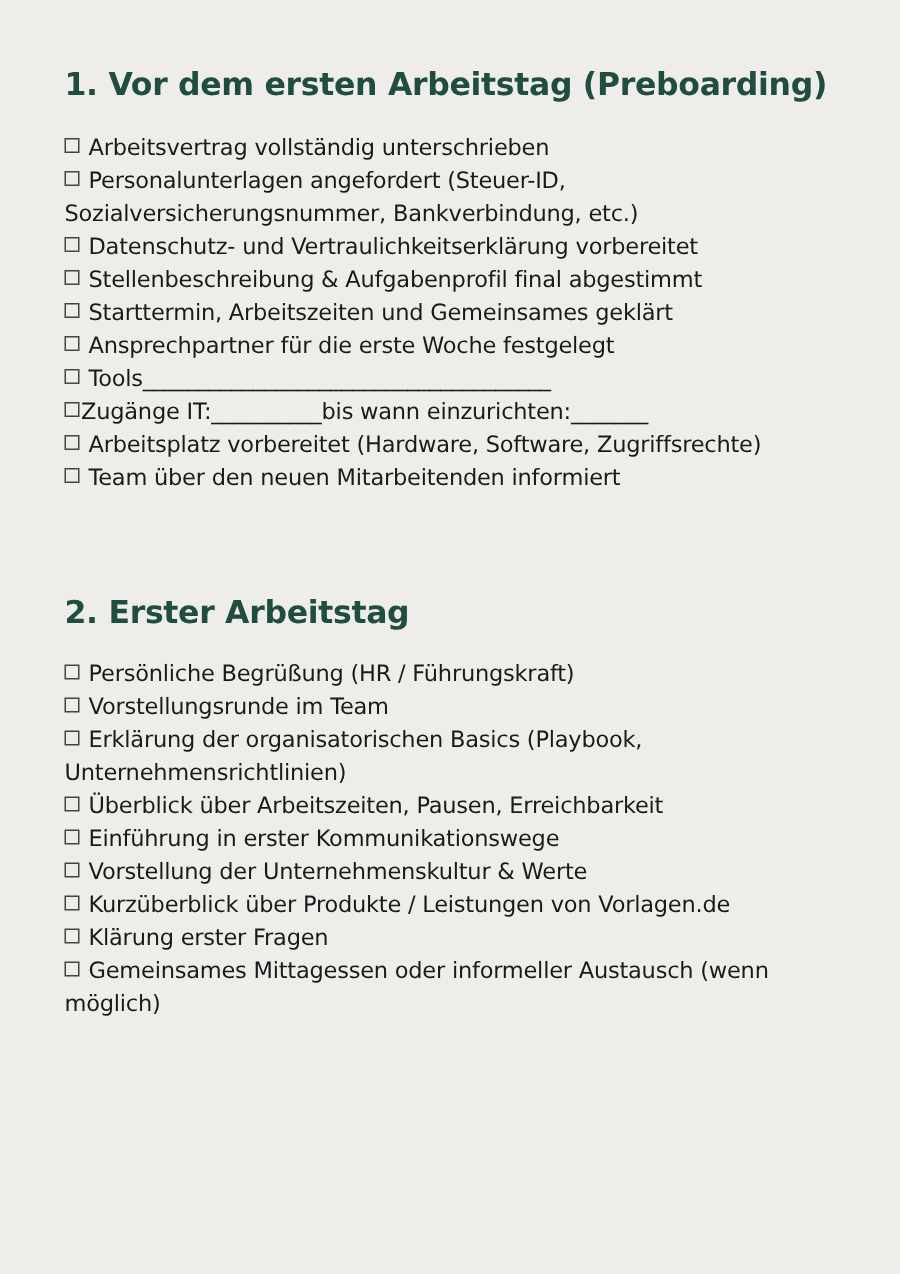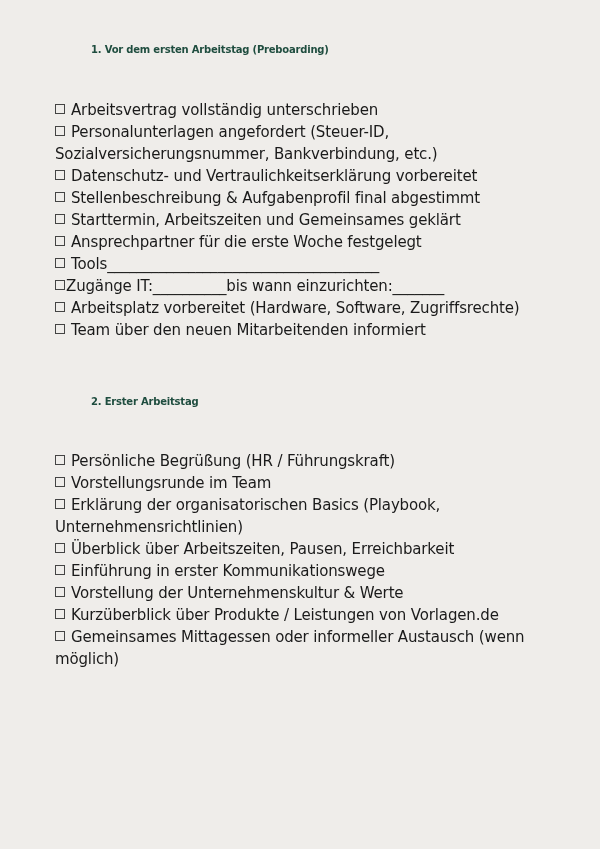--- a/index.html
+++ b/index.html
@@ -7,27 +7,26 @@
     width: 600px; height: 849px;
     background: #efedea;
     font-family: "DejaVu Sans", sans-serif;
     color: #1a1a1a;
     overflow: hidden;
     position: relative;
   }
   .page { position: absolute; left: 43px; top: 0; width: 520px; }
   .heading {
     position: absolute; left: 0;
-    font-weight: bold; font-size: 10px;
+    font-weight: bold; font-size: 21px;
     color: #1f4d3f;
     white-space: nowrap;
     letter-spacing: -0.2px;
-    margin-left: 48px;
   }
-  .list { position: absolute; left: 0; margin: 12px; padding: 0; list-style: none; }
+  .list { position: absolute; left: 0; margin: 0; padding: 0; list-style: none; }
   .item {
     font-size: 15px; line-height: 22px;
     white-space: nowrap;
     letter-spacing: -0.15px;
   }
   .item.wrap { white-space: normal; width: 520px; }
   .box {
     display: inline-block; width: 8px; height: 8px;
     border: 1px solid #444; margin-right: 6px;
     vertical-align: 1px;
@@ -54,15 +53,16 @@
 
   <div class="heading" style="top:396px">2. Erster Arbeitstag</div>
   <ul class="list" style="top:438px">
     <li class="item"><span class="box"></span><span>Persönliche Begrüßung (HR / Führungskraft)</span></li>
     <li class="item"><span class="box"></span><span>Vorstellungsrunde im Team</span></li>
     <li class="item wrap"><span class="box"></span><span>Erklärung der organisatorischen Basics (Playbook, Unternehmensrichtlinien)</span></li>
     <li class="item"><span class="box"></span><span>Überblick über Arbeitszeiten, Pausen, Erreichbarkeit</span></li>
     <li class="item"><span class="box"></span><span>Einführung in erster Kommunikationswege</span></li>
     <li class="item"><span class="box"></span><span>Vorstellung der Unternehmenskultur &amp; Werte</span></li>
     <li class="item"><span class="box"></span><span>Kurzüberblick über Produkte / Leistungen von Vorlagen.de</span></li>
+    <li class="item"><span class="box"></span><span>Klärung erster Fragen</span></li>
     <li class="item wrap"><span class="box"></span><span>Gemeinsames Mittagessen oder informeller Austausch (wenn möglich)</span></li>
   </ul>
 </div>
 
 </body></html>

